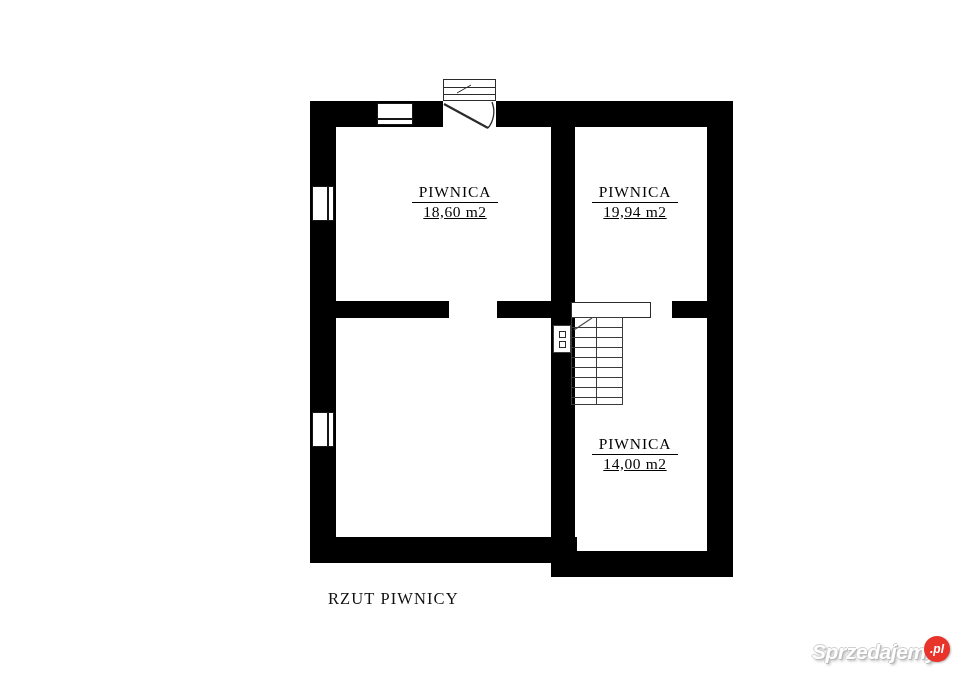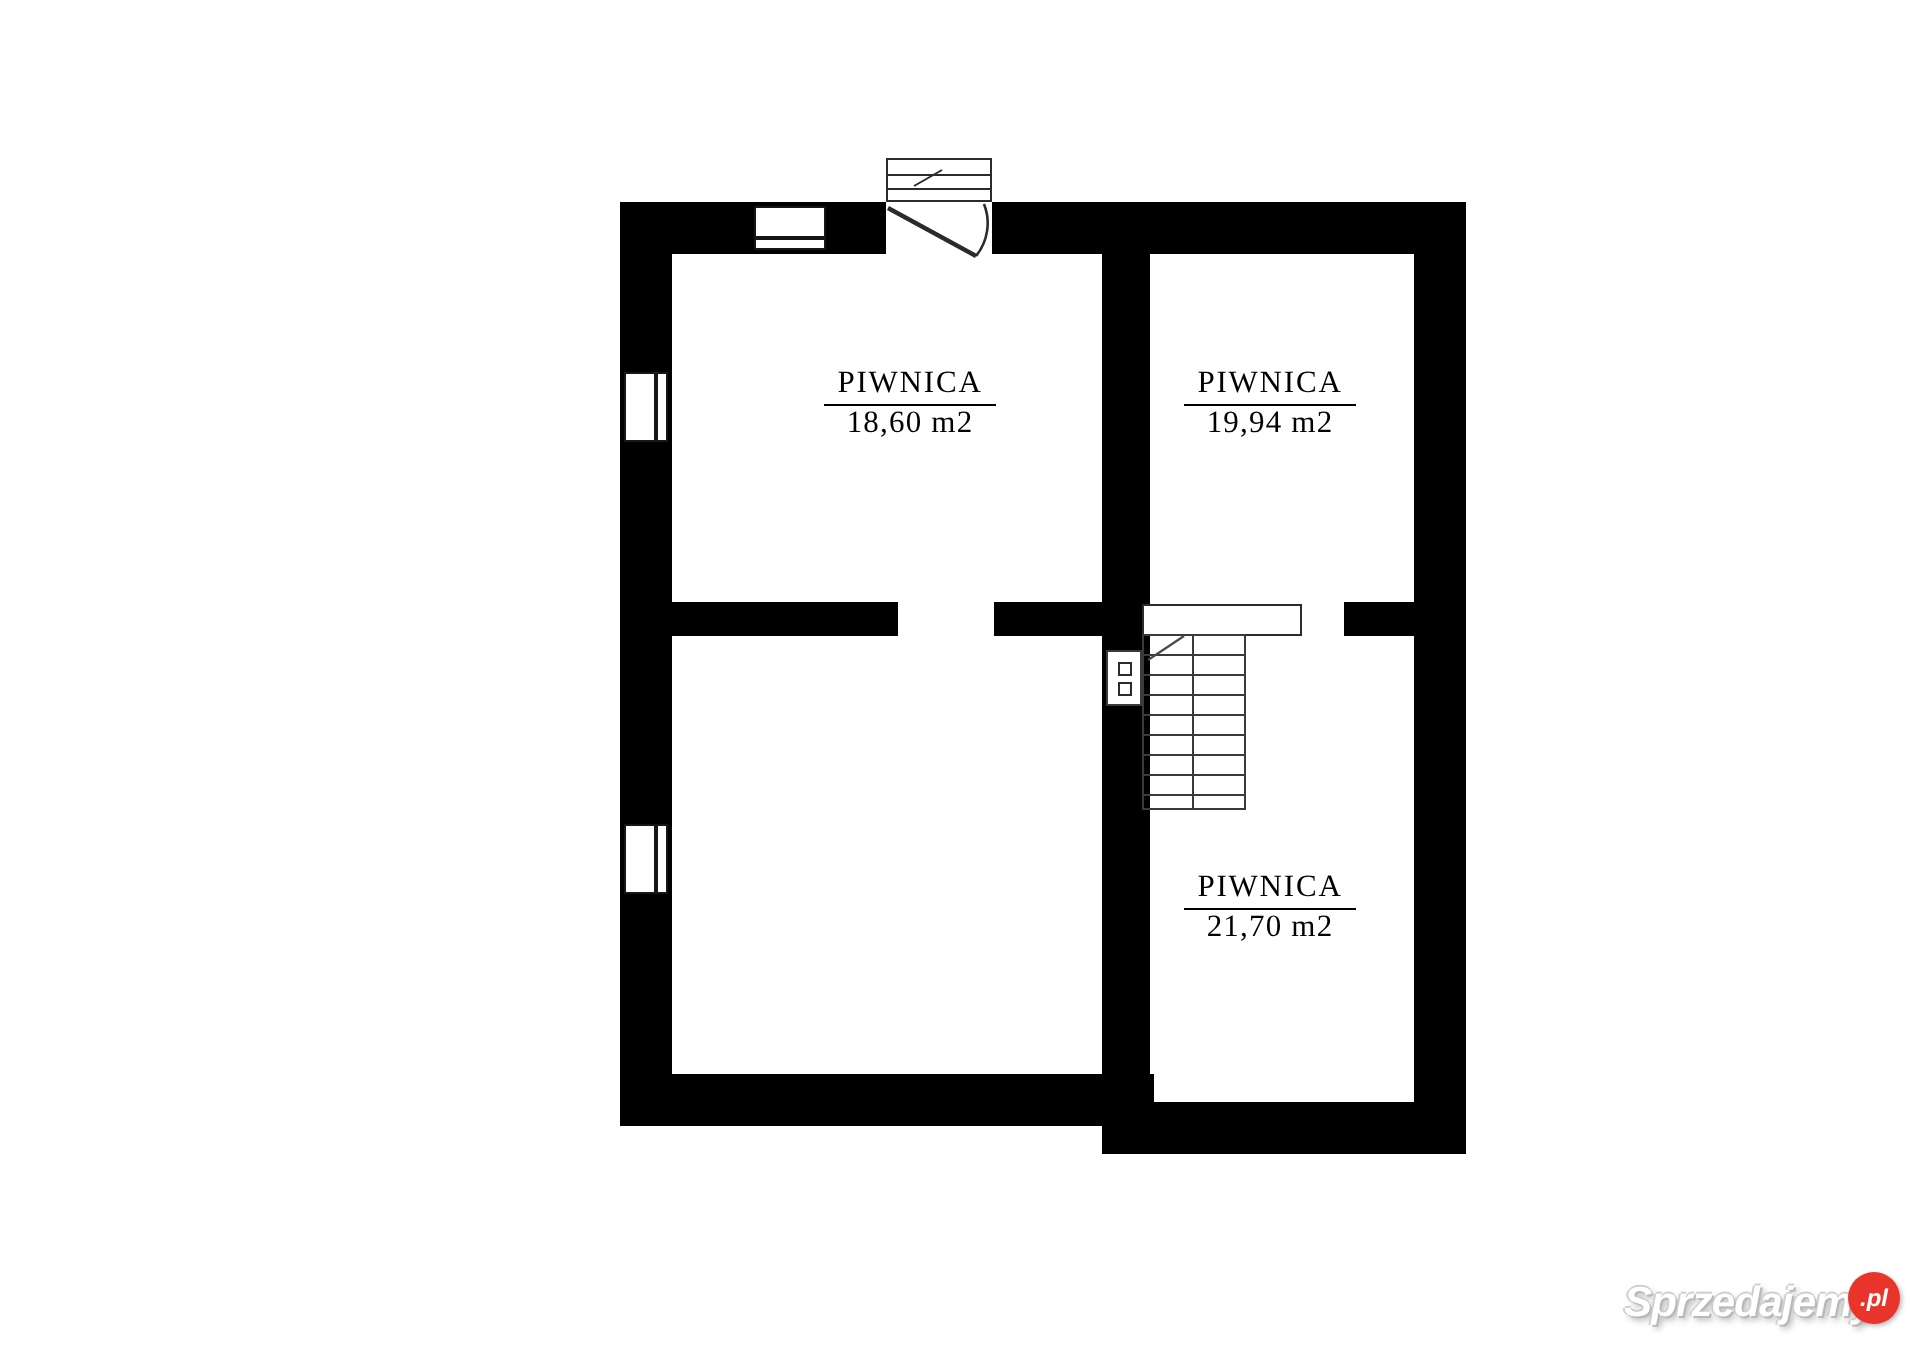--- a/index.html
+++ b/index.html
@@ -43,20 +43,21 @@
     font-size: 15.5px;
     letter-spacing: 0.9px;
     border-bottom: 1.3px solid #000;
     padding: 0 7px 1px 7px;
   }
   .room-label .rl-area {
     display: block;
     font-size: 15.5px;
     letter-spacing: 0.6px;
     margin-top: 1px;
+    text-decoration: underline;
   }
 
   
   #plan-caption {
     position: absolute;
     left: 328px;
     top: 589px;
     font-size: 16.5px;
     letter-spacing: 1.1px;
     color: #111111;
@@ -314,22 +315,23 @@
   </div>
 
   <div class="room-label" style="left:570px; top:183px; width:130px;">
     <span class="rl-name">PIWNICA</span>
     <span class="rl-area">19,94 m2</span>
   </div>
 
 
   <div class="room-label" style="left:570px; top:435px; width:130px;">
     <span class="rl-name">PIWNICA</span>
-    <span class="rl-area">21,70 m2</span>
-  </div>
-
+    <span class="rl-area">14,00 m2</span>
+  </div>
+
+  <div id="plan-caption">RZUT PIWNICY</div>
 
   <div id="watermark">
     <span class="wm-text">Sprzedajemy</span>
     <span class="wm-badge">.pl</span>
   </div>
 
 </div>
 
 </body></html>

